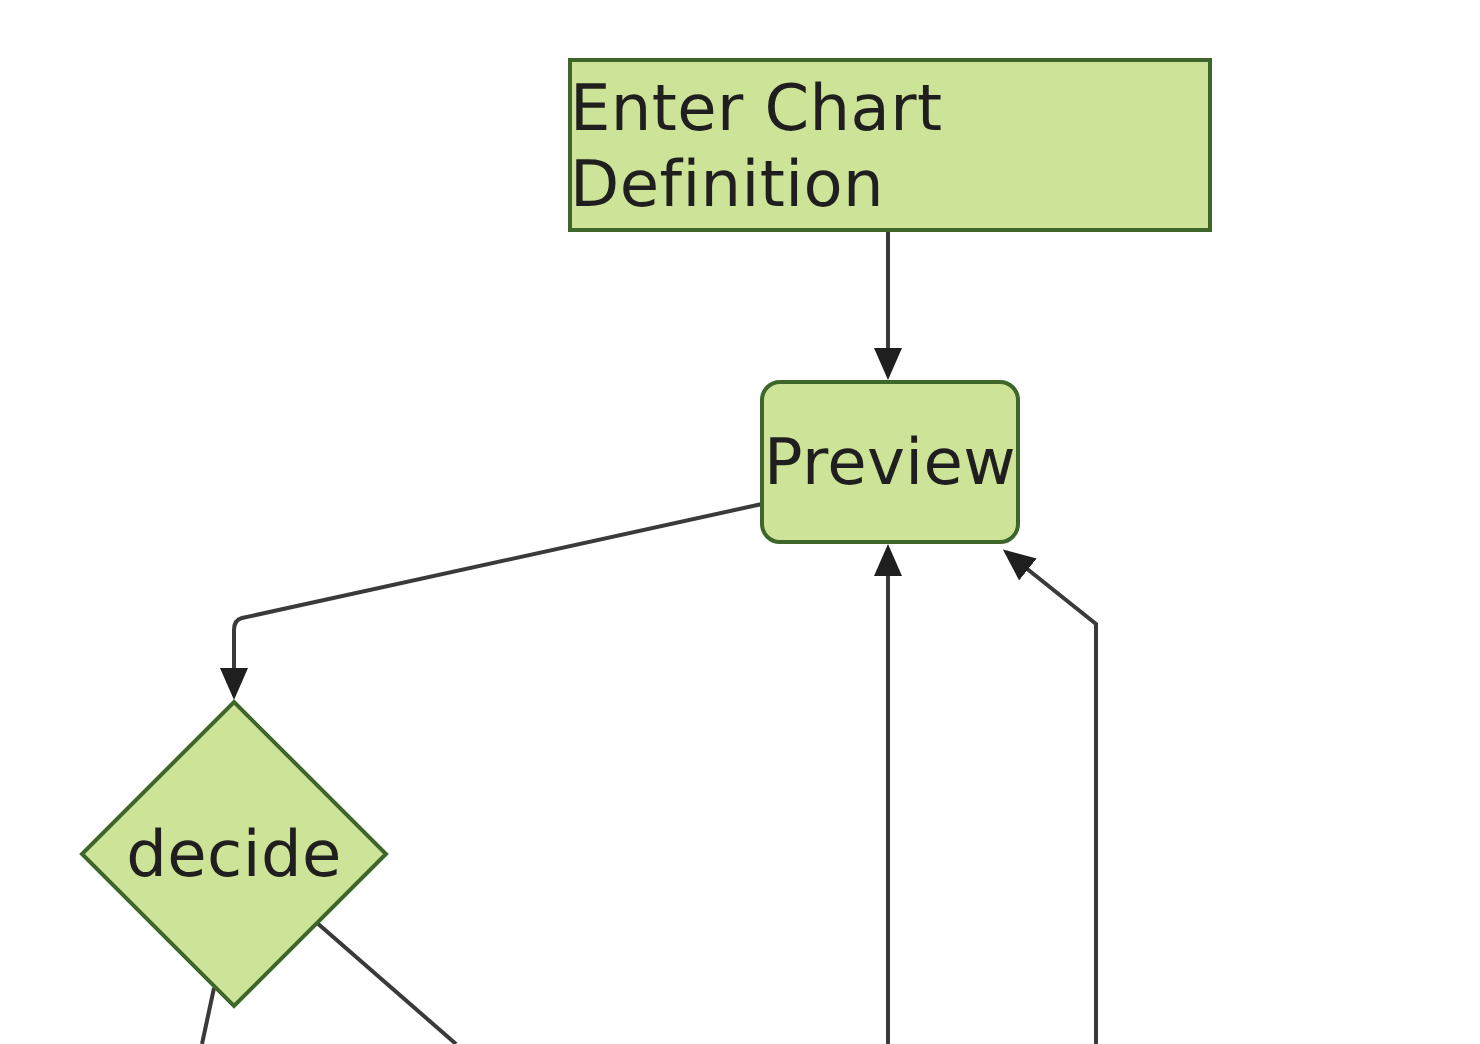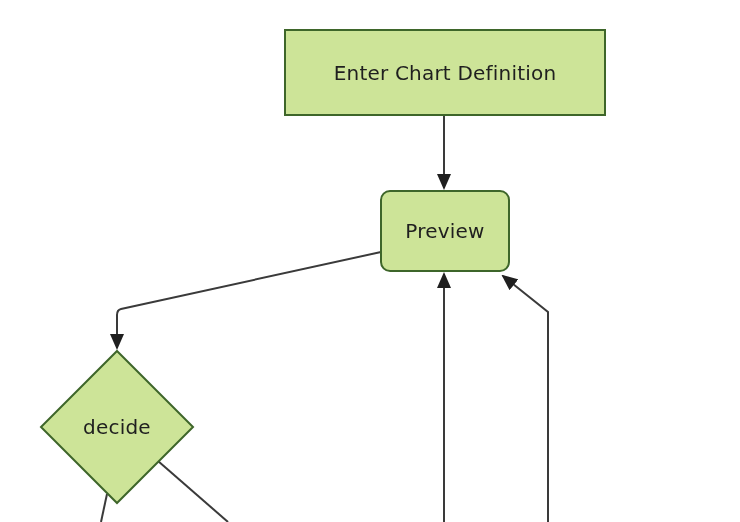--- a/index.html
+++ b/index.html
@@ -20,21 +20,21 @@
     left: 0;
     top: 0;
     width: 740px;
     height: 522px;
   }
   .node-label {
     position: absolute;
     display: flex;
     align-items: center;
     justify-content: center;
-    font-size: 20px;
+    font-size: 32px;
     color: #1f1f1f;
     pointer-events: none;
     letter-spacing: 0.2px;
   }
   .label-enter   { left: 285px; top: 30px;  width: 320px; height: 85px;  }
   .label-preview { left: 381px; top: 191px; width: 128px; height: 80px;  }
   .label-decide  { left: 41px;  top: 351px; width: 152px; height: 152px; }
 </style>
 </head>
 <body>

